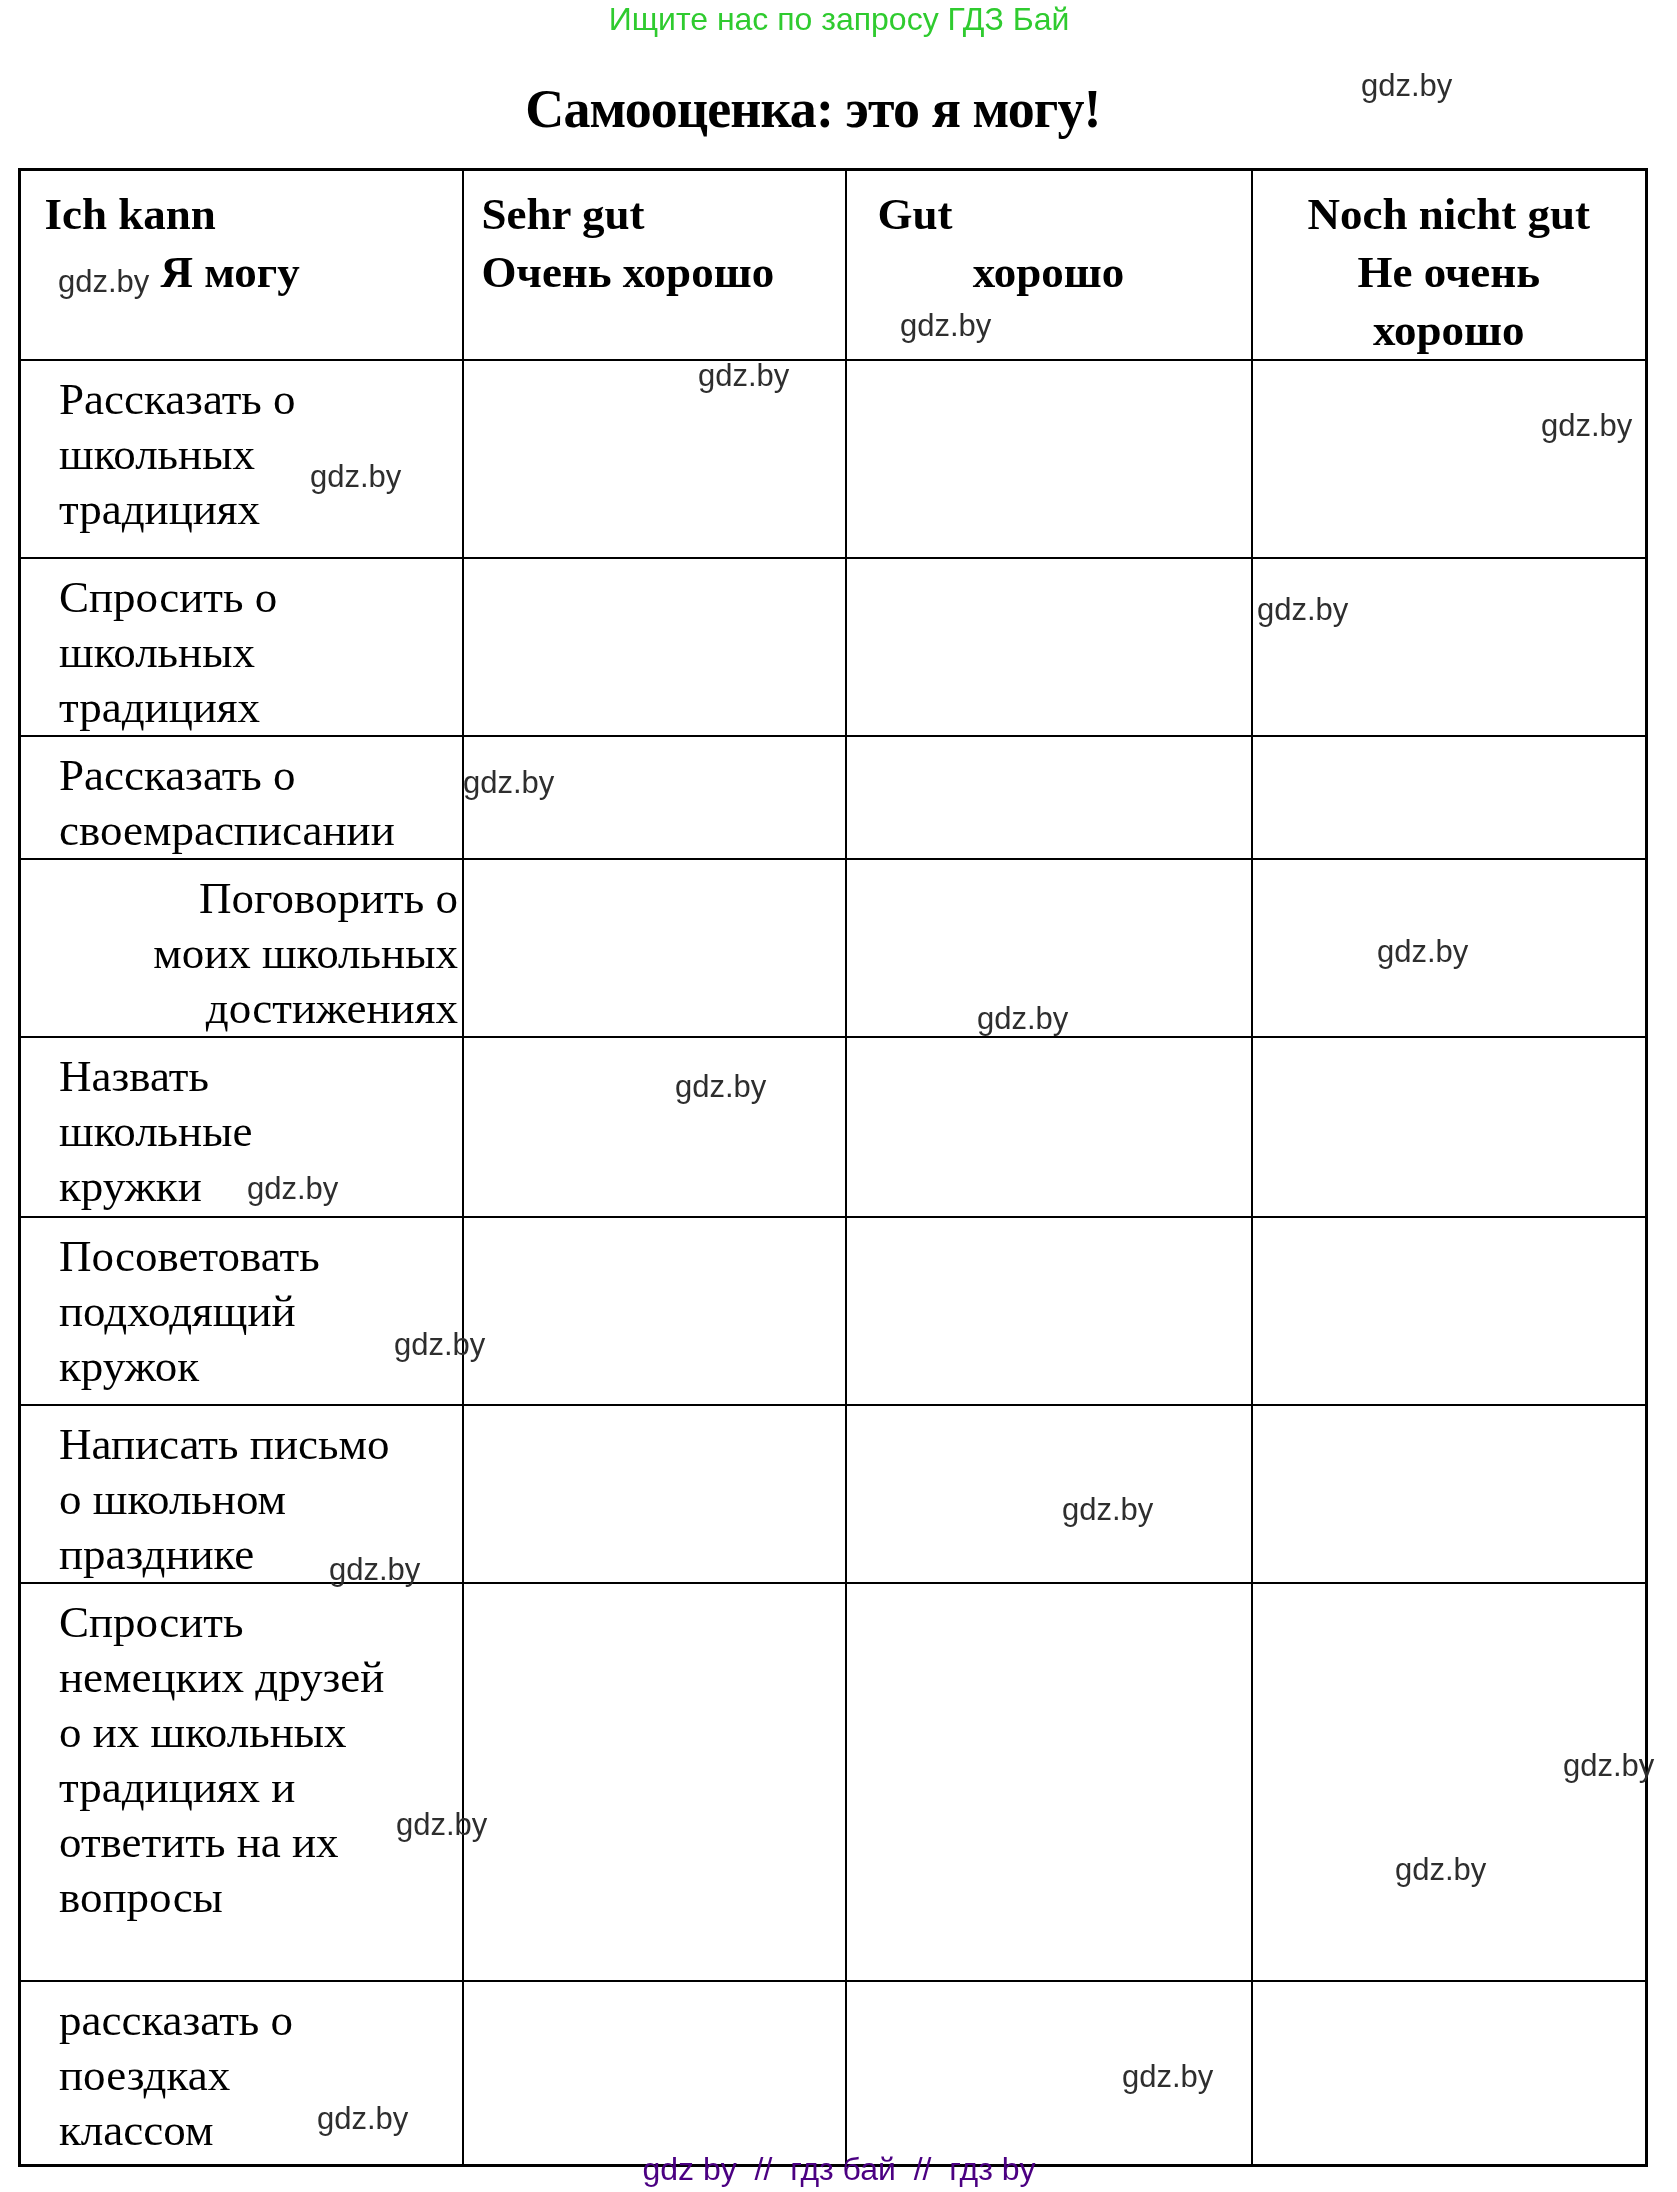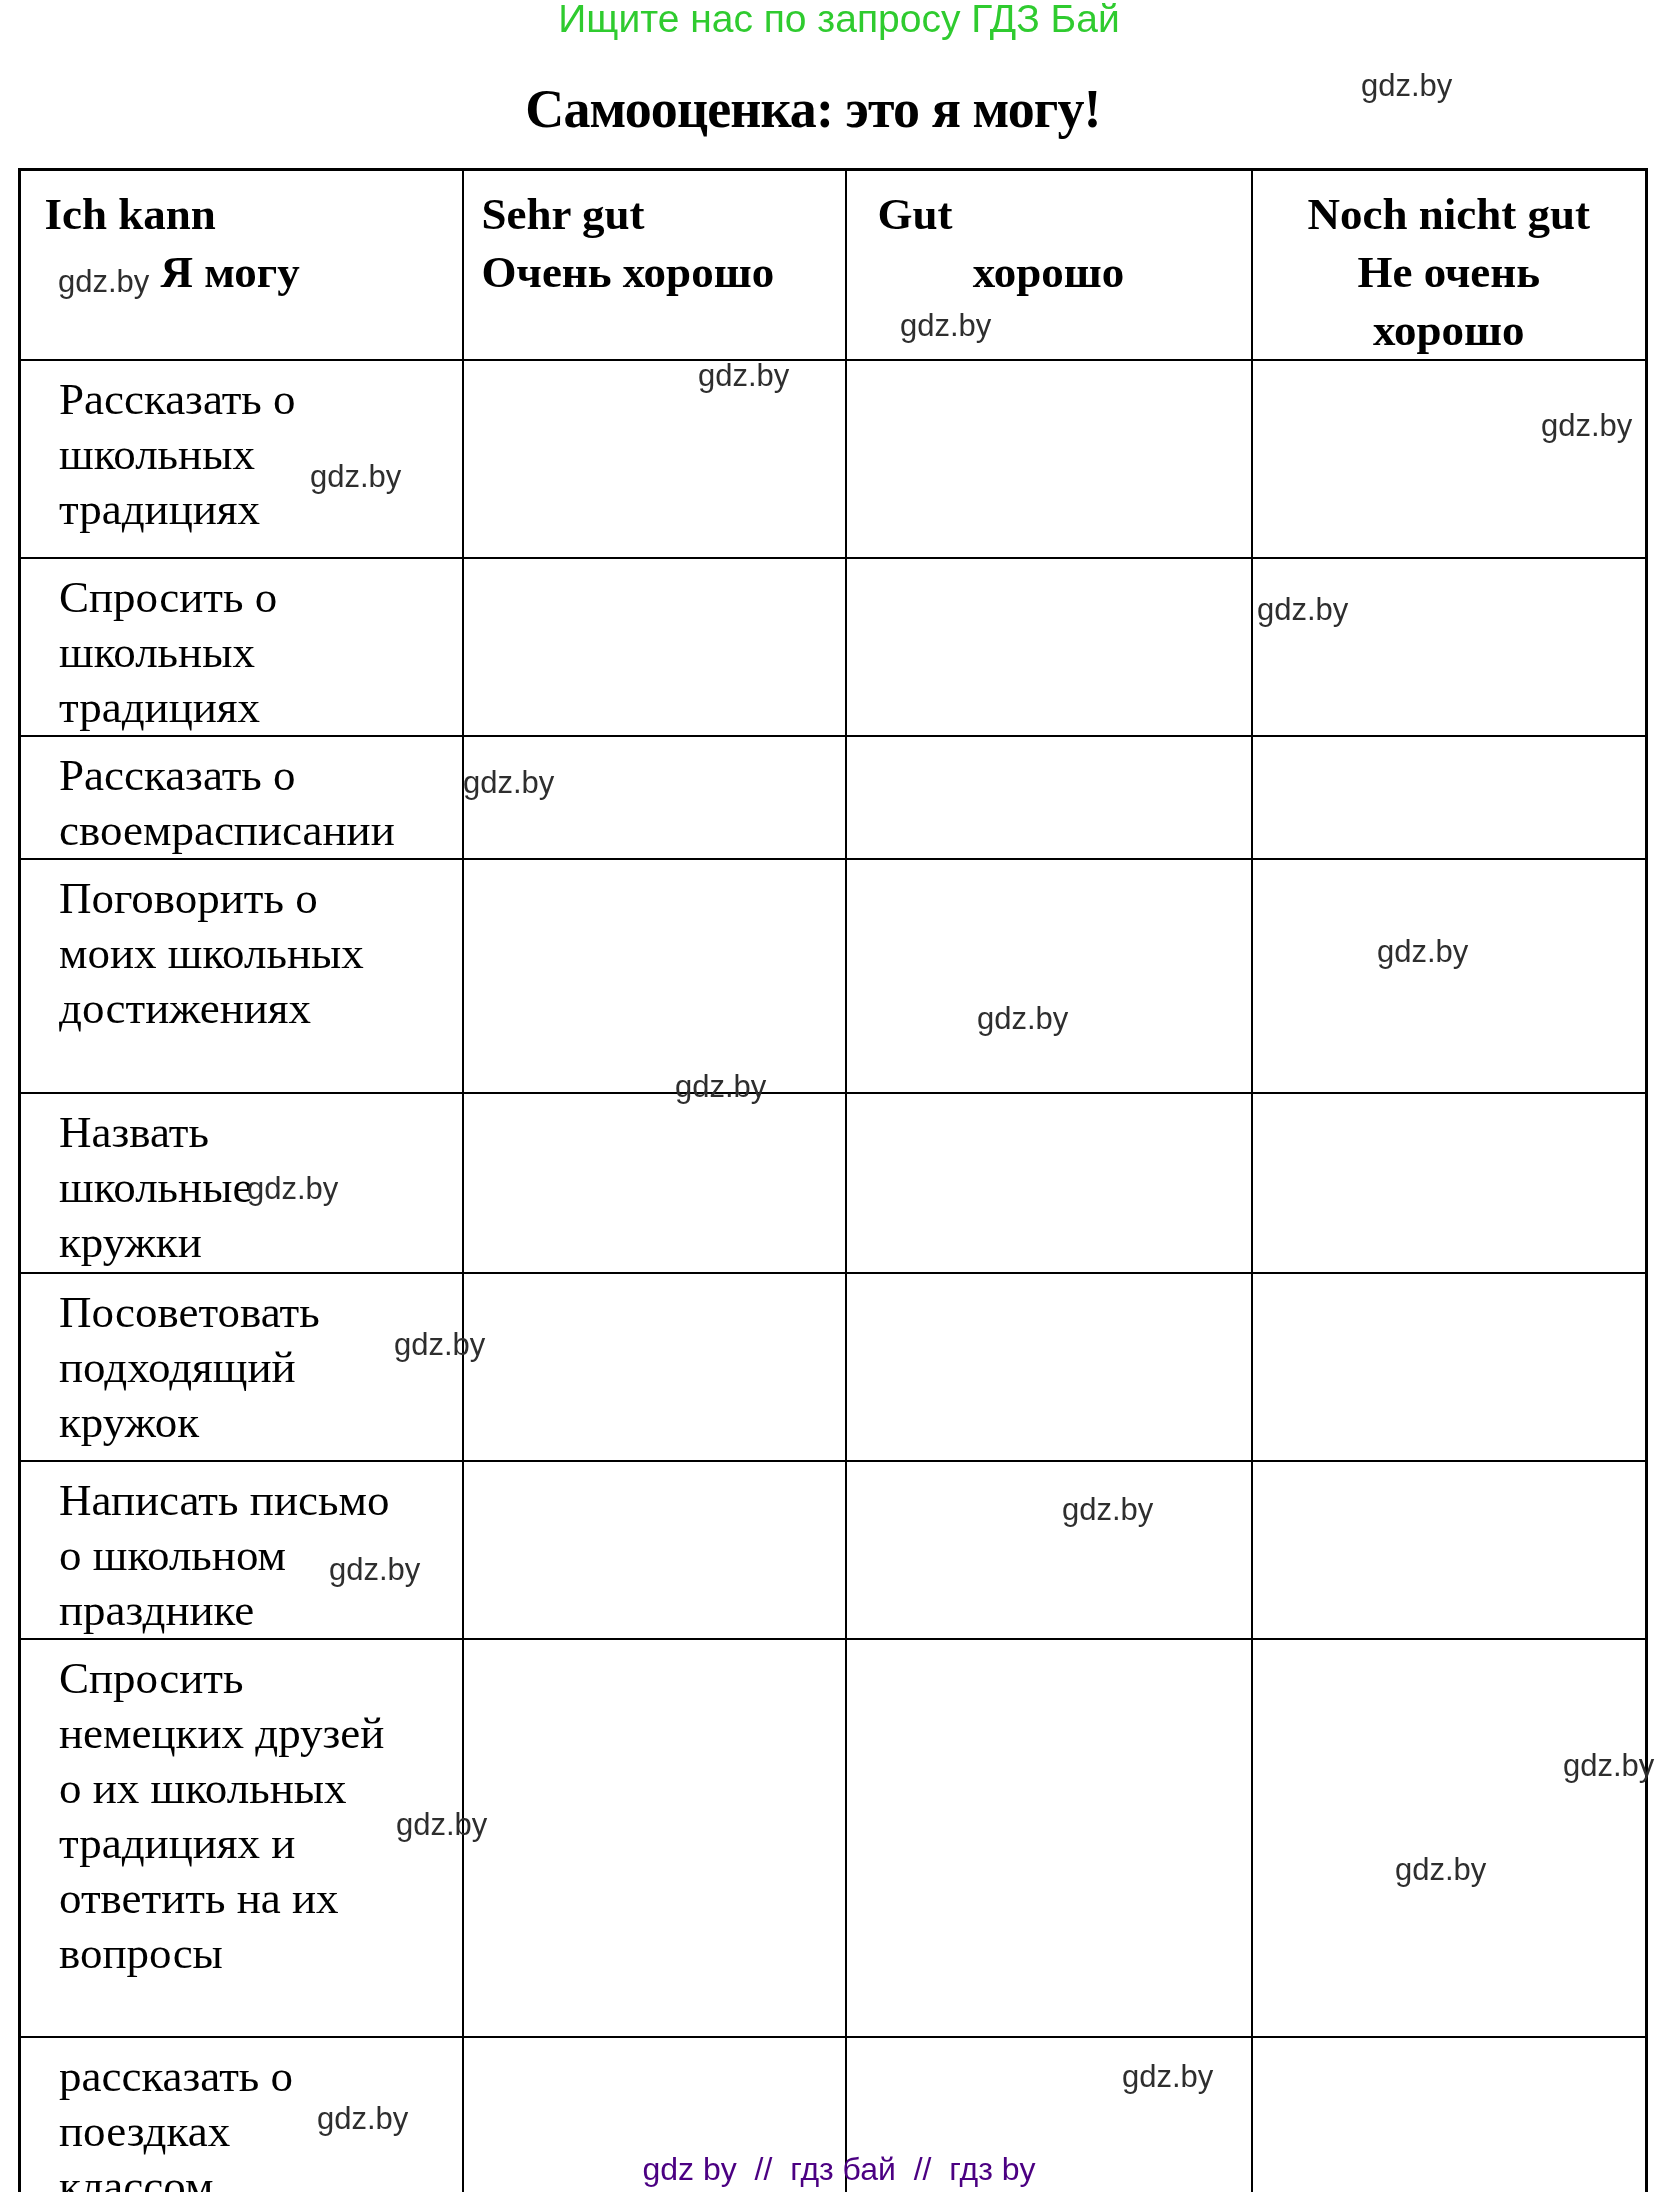--- a/index.html
+++ b/index.html
@@ -14,21 +14,21 @@
     background:#ffffff;
     position:relative;
     font-family:"Liberation Serif","DejaVu Serif",serif;
     color:var(--ink);
     overflow:hidden;
   }
   .banner{
     position:absolute;top:0.9px;left:0;width:100%;
     text-align:center;
     font-family:"Liberation Sans","DejaVu Sans",sans-serif;
-    font-size:39px;line-height:36px;
+    font-size:32px;line-height:36px;
     color:var(--green);
   }
   .title{
     position:absolute;top:65px;left:0;width:1602px;
     margin:12px;text-align:center;
     font-size:54px;line-height:65px;font-weight:bold;
     letter-spacing:-0.9px;
   }
   table.grid{
     position:absolute;left:18px;top:168px;
@@ -49,21 +49,21 @@
   thead td:nth-child(2){padding:14.4px 0 0 18px;}
   thead td:nth-child(3){padding:14.4px 0 0 0;}
   thead td:nth-child(3) .line:nth-child(1){padding-left:31px;}
   thead td:nth-child(3) .line:nth-child(2){text-align:center;}
   thead td:nth-child(4){padding:14.4px 0 0 0;text-align:center;}
   tbody td.skill{font-size:45px;padding:10.8px 3.6px 0 38px;}
   tbody .line{line-height:55px;white-space:nowrap;}
   tbody tr:nth-child(1){height:198px;}
   tbody tr:nth-child(2){height:170px;}
   tbody tr:nth-child(3){height:122px;}
-  tbody tr:nth-child(4){height:234px;}
+  tbody tr:nth-child(4){height:178px;text-align:right;}
   tbody tr:nth-child(5){height:180px;}
   tbody tr:nth-child(6){height:188px;}
   tbody tr:nth-child(7){height:146px;}
   tbody tr:nth-child(8){height:398px;}
   tbody tr:nth-child(9){height:185px;}
   .wm{
     position:absolute;
     font-family:"Liberation Sans","DejaVu Sans",sans-serif;
     font-size:31px;line-height:31px;
     color:var(--wm);

